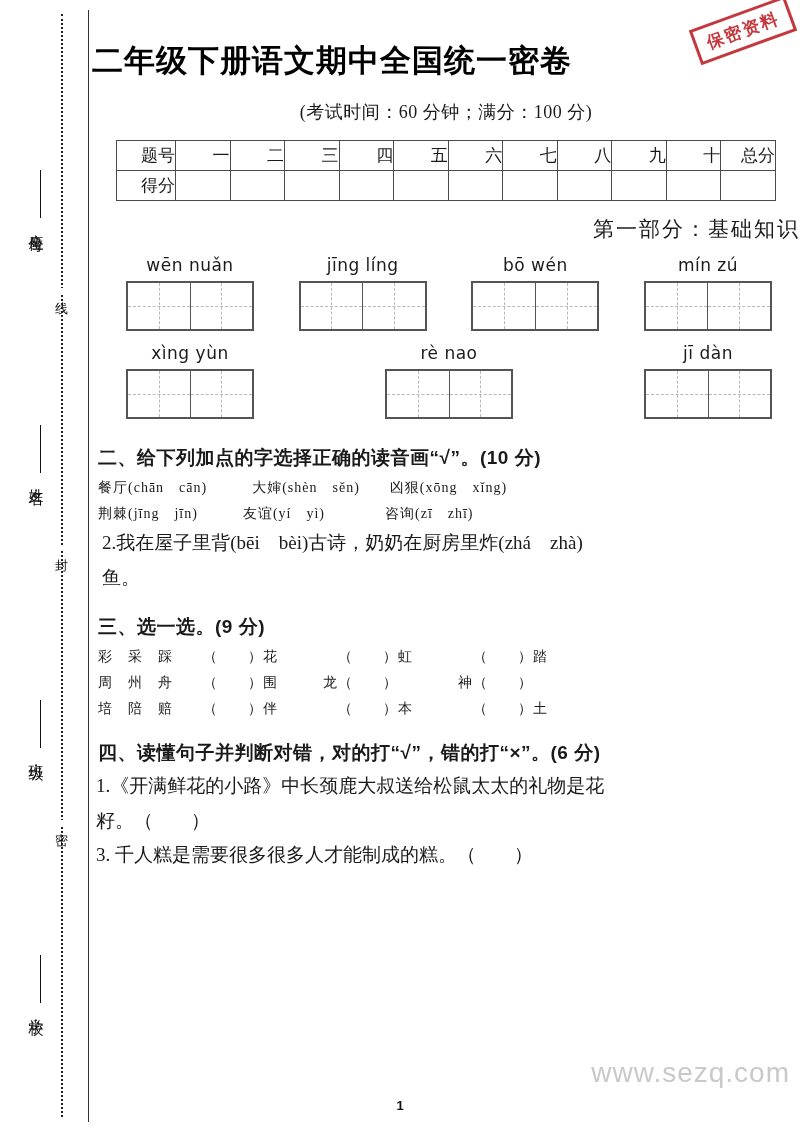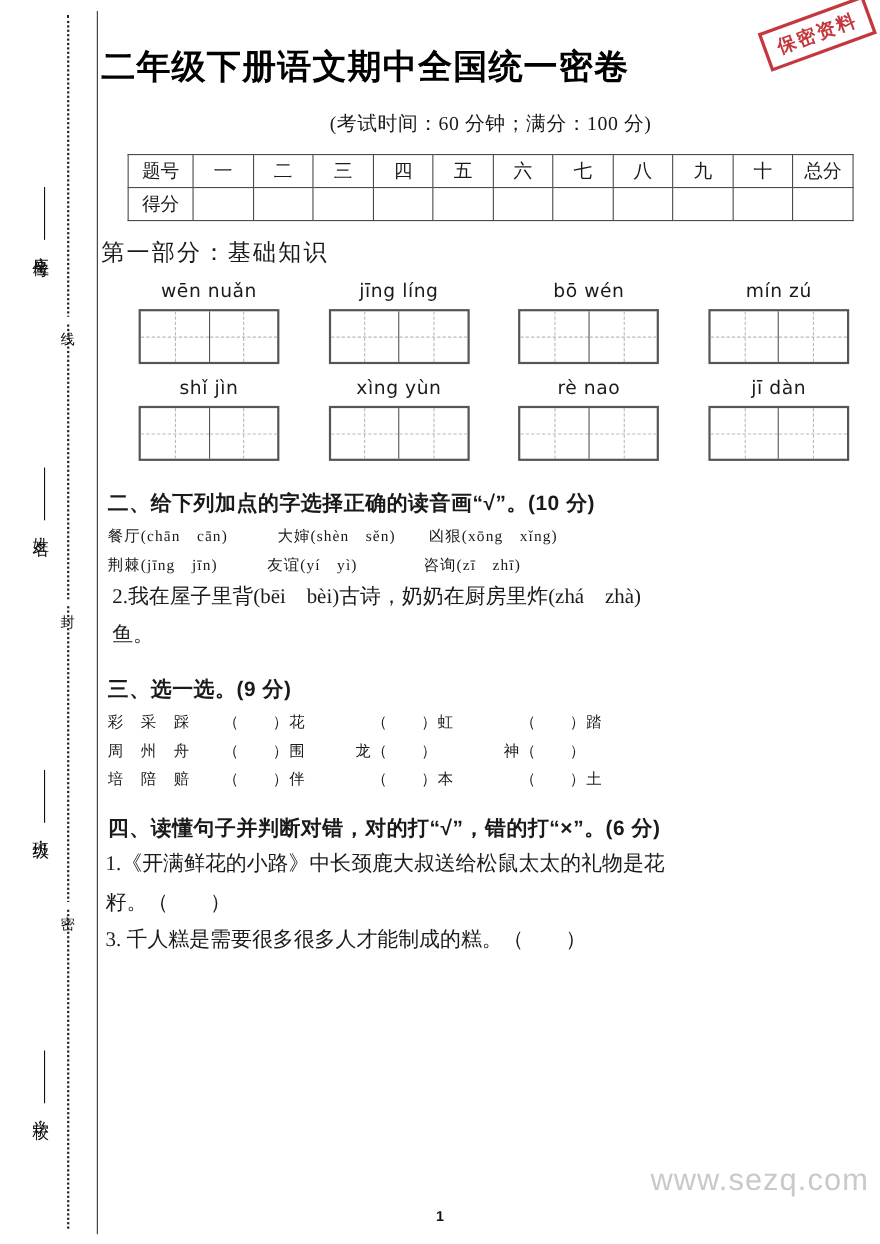--- a/index.html
+++ b/index.html
@@ -111,28 +111,28 @@
   
   table.score-table {
     border-collapse: collapse;
     margin: 16px auto 0 auto;
     width: 660px;
     table-layout: fixed;
   }
   table.score-table td {
     border: 1px solid #4a4a4a;
     height: 29px;
-    text-align: center;
+    text-align: right;
     font-size: 17px;
     padding: 0;
   }
   table.score-table td.hcell { width: 58px; }
 
   .part-title {
-    text-align: left;
+    text-align: right;
     font-size: 21px;
     margin-top: 14px;
     letter-spacing: 2px;
   }
 
   .q-head {
     font-family: "Liberation Sans", "DejaVu Sans", sans-serif;
     font-weight: bold;
     font-size: 19px;
     margin: 14px 0 0 6px;
@@ -311,27 +311,20 @@
       <div class="pin-text">mín zú</div>
       <div class="tianzi">
           <div class="cell"></div>
           <div class="cell"></div>
         </div>
     </div>
   </div>
 
   <div class="pinyin-row">
     <div class="pin-item">
-      <div class="pin-text">shǐ jìn</div>
-      <div class="tianzi">
-          <div class="cell"></div>
-          <div class="cell"></div>
-        </div>
-    </div>
-    <div class="pin-item">
       <div class="pin-text">xìng yùn</div>
       <div class="tianzi">
           <div class="cell"></div>
           <div class="cell"></div>
         </div>
     </div>
     <div class="pin-item">
       <div class="pin-text">rè nao</div>
       <div class="tianzi">
           <div class="cell"></div>

